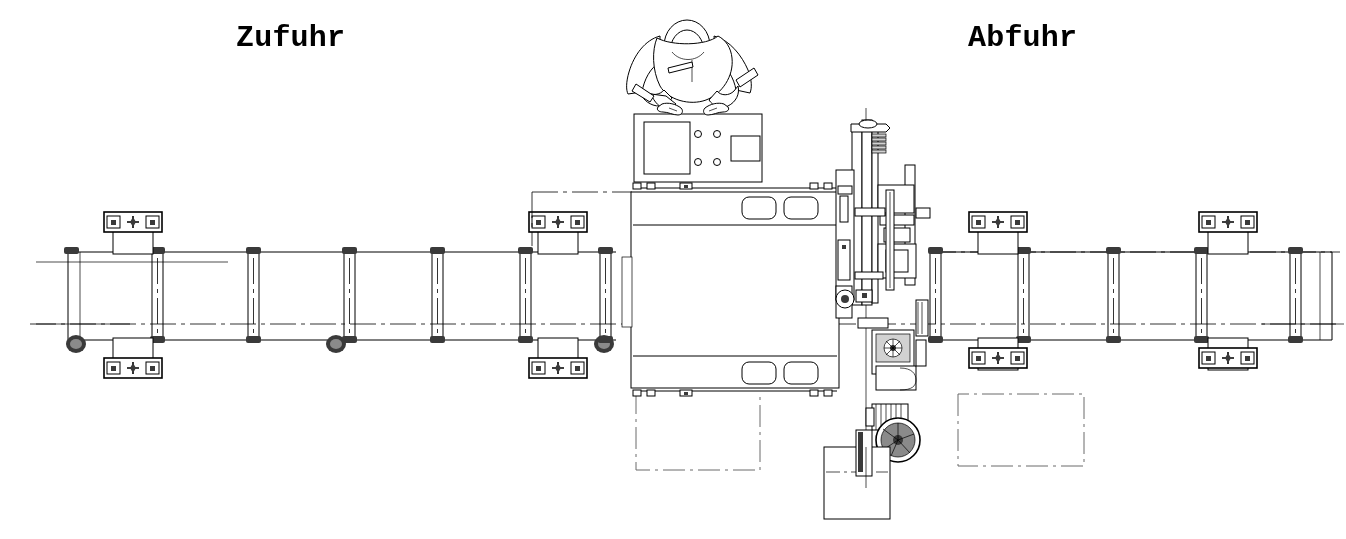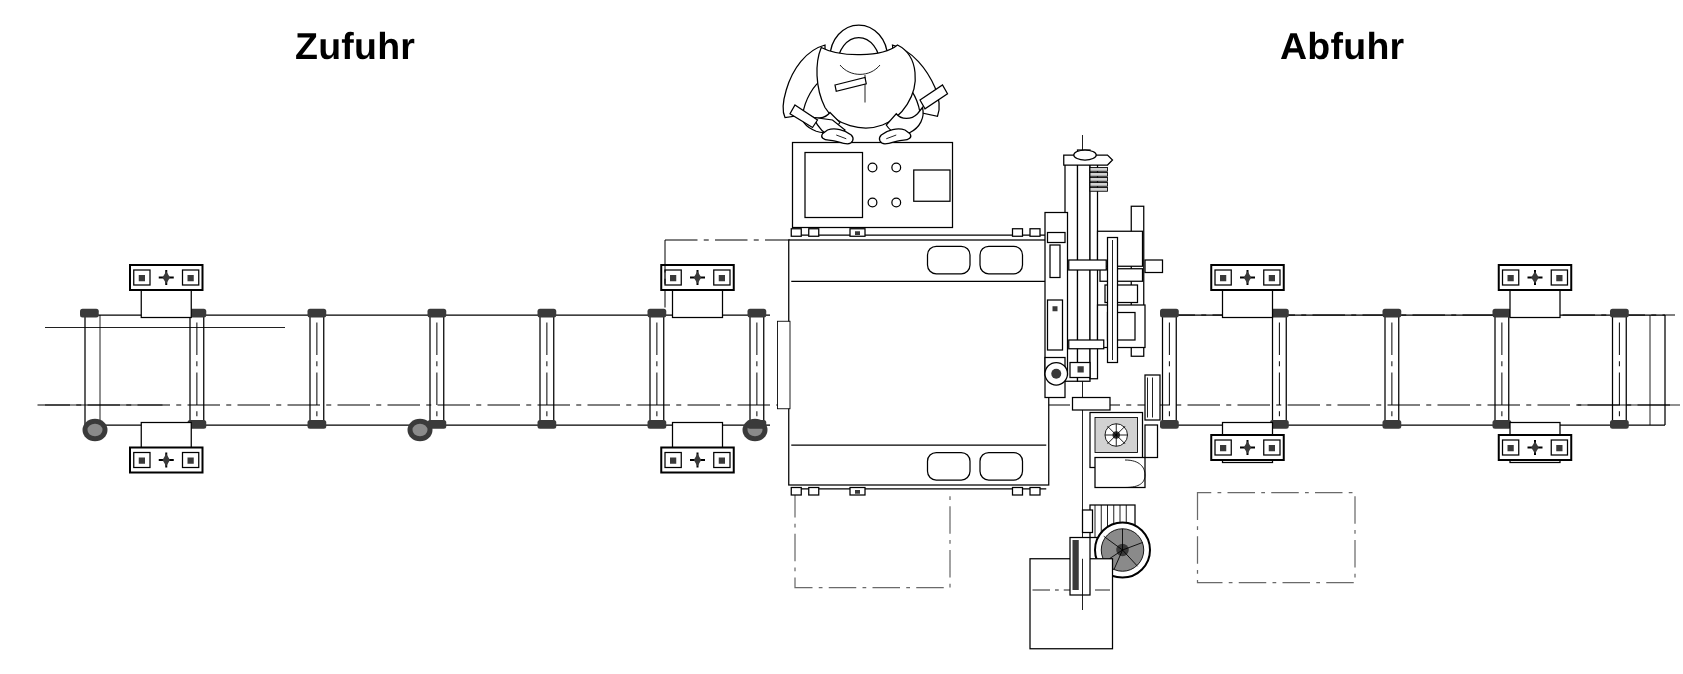--- a/index.html
+++ b/index.html
@@ -13,30 +13,30 @@
   }
   #stage {
     position: relative;
     width: 1346px;
     height: 539px;
     background: #ffffff;
     overflow: hidden;
   }
   .label {
     position: absolute;
-    font-family: Liberation Sans, sans-serif;
+    font-family: Liberation Mono, monospace;
     font-weight: bold;
     font-size: 30px;
     color: #000000;
     letter-spacing: 0.2px;
     white-space: nowrap;
     user-select: none;
   }
   #label-zufuhr { left: 236px; top: 21px; }
-  #label-abfuhr { left: 1024px; top: 21px; }
+  #label-abfuhr { left: 968px; top: 21px; }
   svg#drawing {
     position: absolute;
     left: 0;
     top: 0;
     width: 1346px;
     height: 539px;
     display: block;
   }
   .ln { fill: none; stroke: #000000; stroke-width: 1; }
   .ln-thin { fill: none; stroke: #000000; stroke-width: 0.7; }

